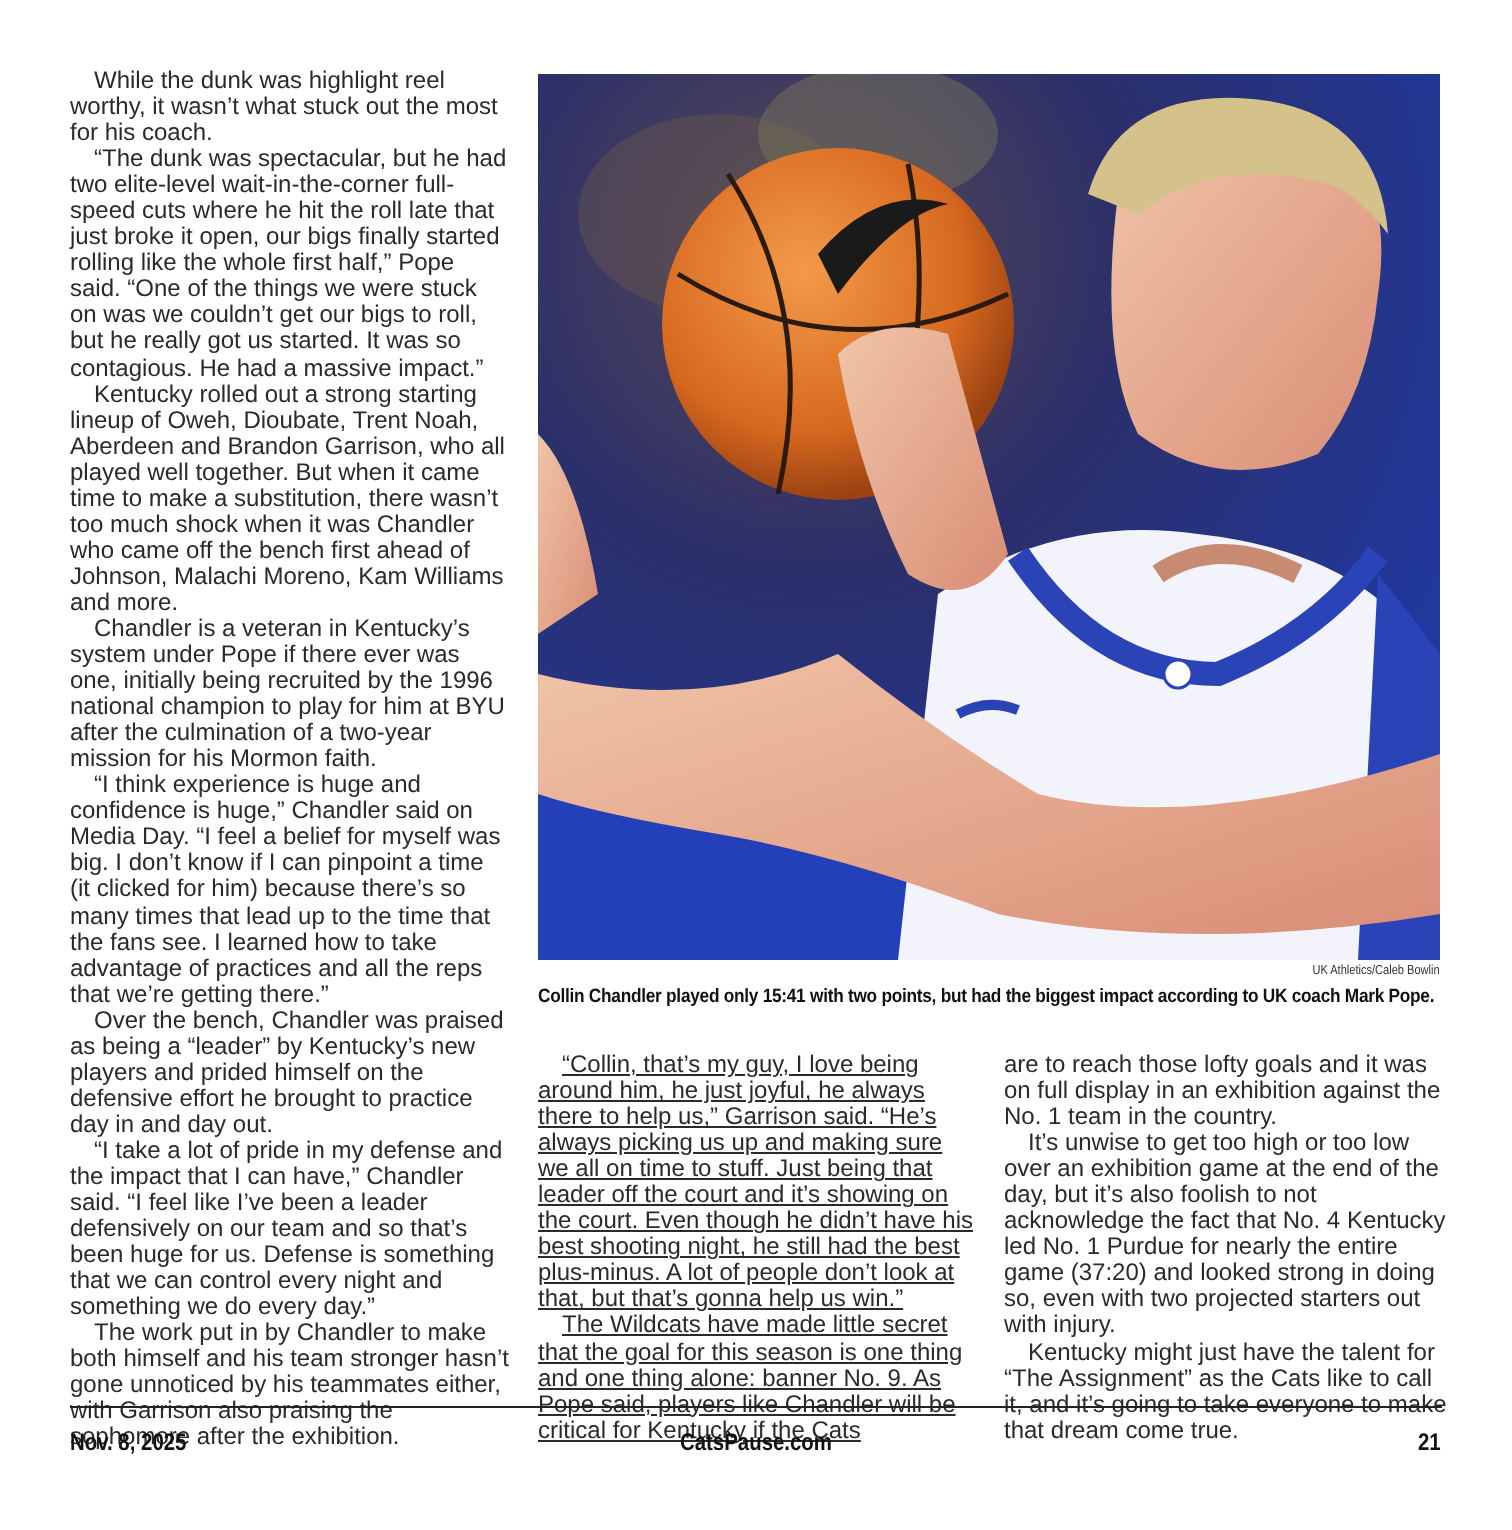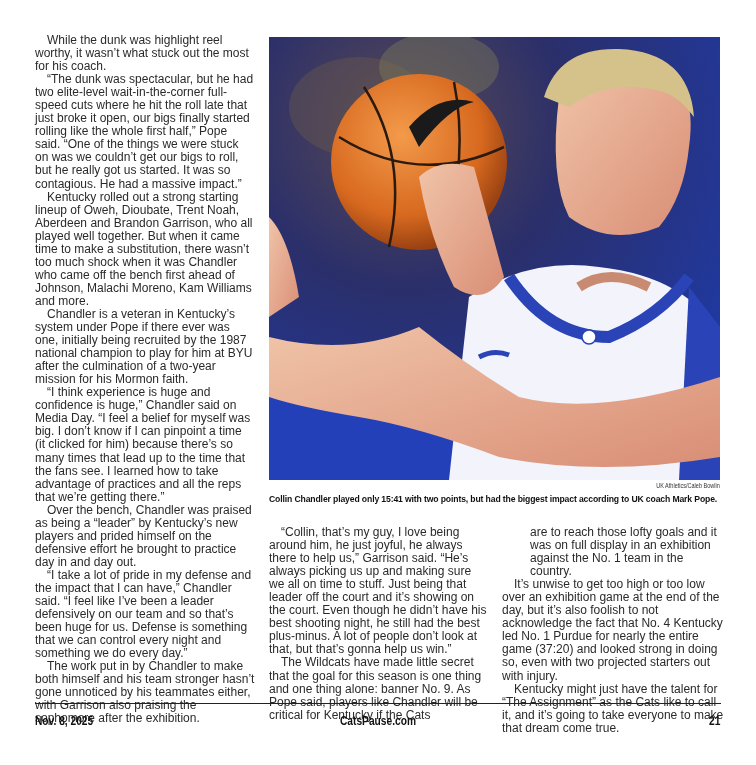--- a/index.html
+++ b/index.html
@@ -1,39 +1,39 @@
 <!DOCTYPE html>
 <html><head>
 <meta charset="utf-8">
 <style>
   html, body { margin: 0; padding: 0; background: #ffffff; }
   body { width: 756px; height: 765px; position: relative; overflow: hidden; font-family: "Liberation Sans", sans-serif; color: #222; }
   .col { position: absolute; font-size: 12px; line-height: 13.05px; color: #2a2a2a; }
   .col p { margin: 0; text-indent: 12px; }
-  .col p.noindent { text-indent: 0; margin-left: 28px; }
+  .col p.noindent { text-indent: 0; }
   #col1 { left: 35px; top: 34px; width: 220px; }
-  #col2 { left: 269px; top: 526px; width: 220px; }
+  #col2 { left: 269px; top: 526px; width: 220px; text-decoration: underline; }
   #col3 { left: 502px; top: 526px; width: 224px; }
   .photo { position: absolute; left: 269px; top: 37px; width: 451px; height: 443px; overflow: hidden; background: #1c2a66; }
   .credit { position: absolute; right: 36px; top: 482px; font-family: "Liberation Sans", sans-serif; font-size: 6.5px; color: #333; transform: scaleX(0.85); transform-origin: right; }
   .caption { position: absolute; left: 269px; top: 493px; width: 460px; font-family: "Liberation Sans", sans-serif; font-weight: bold; font-size: 9.6px; color: #111; letter-spacing: -0.15px; transform: scaleX(0.9); transform-origin: left; white-space: nowrap; }
   .rule { position: absolute; left: 35px; top: 703px; width: 686px; height: 1px; background: #222; }
   .footer { position: absolute; top: 714px; font-family: "Liberation Sans", sans-serif; font-weight: bold; font-size: 12px; color: #111; transform: scaleX(0.85); }
   #foot-date { left: 35px; transform-origin: left; }
   #foot-site { left: 340px; transform-origin: left; }
   #foot-page { right: 36px; transform-origin: right; }
 </style>
 </head>
 <body>
 
 <div id="col1" class="col">
   <p>While the dunk was highlight reel worthy, it wasn’t what stuck out the most for his coach.</p>
   <p>“The dunk was spectacular, but he had two elite-level wait-in-the-corner full-speed cuts where he hit the roll late that just broke it open, our bigs finally started rolling like the whole first half,” Pope said. “One of the things we were stuck on was we couldn’t get our bigs to roll, but he really got us started. It was so contagious. He had a massive impact.”</p>
   <p>Kentucky rolled out a strong starting lineup of Oweh, Dioubate, Trent Noah, Aberdeen and Brandon Garrison, who all played well together. But when it came time to make a substitution, there wasn’t too much shock when it was Chandler who came off the bench first ahead of Johnson, Malachi Moreno, Kam Williams and more.</p>
-  <p>Chandler is a veteran in Kentucky’s system under Pope if there ever was one, initially being recruited by the 1987 national champion to play for him at BYU after the culmination of a two-year mission for his Mormon faith.</p>
+  <p>Chandler is a veteran in Kentucky’s system under Pope if there ever was one, initially being recruited by the 1996 national champion to play for him at BYU after the culmination of a two-year mission for his Mormon faith.</p>
   <p>“I think experience is huge and confidence is huge,” Chandler said on Media Day. “I feel a belief for myself was big. I don’t know if I can pinpoint a time (it clicked for him) because there’s so many times that lead up to the time that the fans see. I learned how to take advantage of practices and all the reps that we’re getting there.”</p>
   <p>Over the bench, Chandler was praised as being a “leader” by Kentucky’s new players and prided himself on the defensive effort he brought to practice day in and day out.</p>
   <p>“I take a lot of pride in my defense and the impact that I can have,” Chandler said. “I feel like I’ve been a leader defensively on our team and so that’s been huge for us. Defense is something that we can control every night and something we do every day.”</p>
   <p>The work put in by Chandler to make both himself and his team stronger hasn’t gone unnoticed by his teammates either, with Garrison also praising the sophomore after the exhibition.</p>
 </div>
 
 <div class="photo">
   <svg width="451" height="443" viewBox="0 0 451 443" xmlns="http://www.w3.org/2000/svg">
     <defs>
       <radialGradient id="bg" cx="30%" cy="20%" r="90%">

